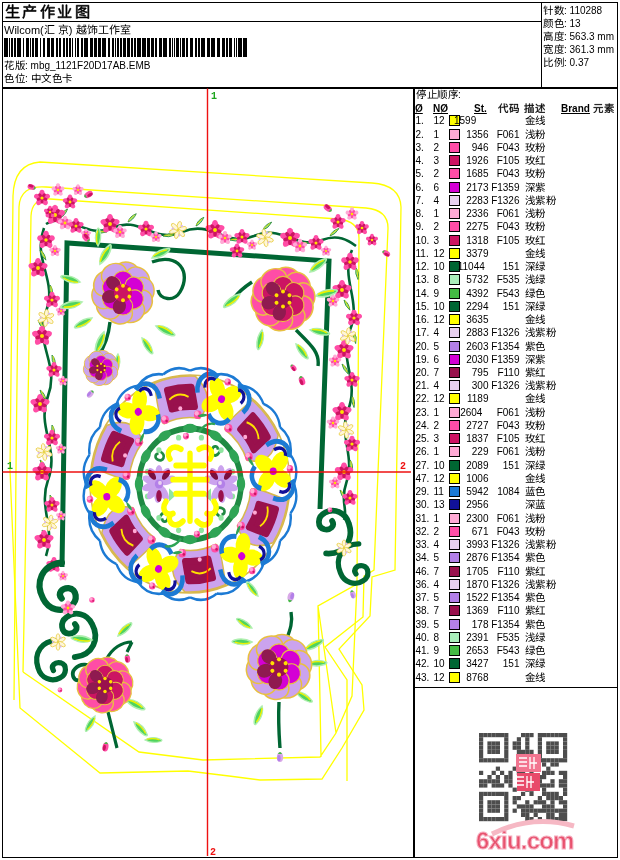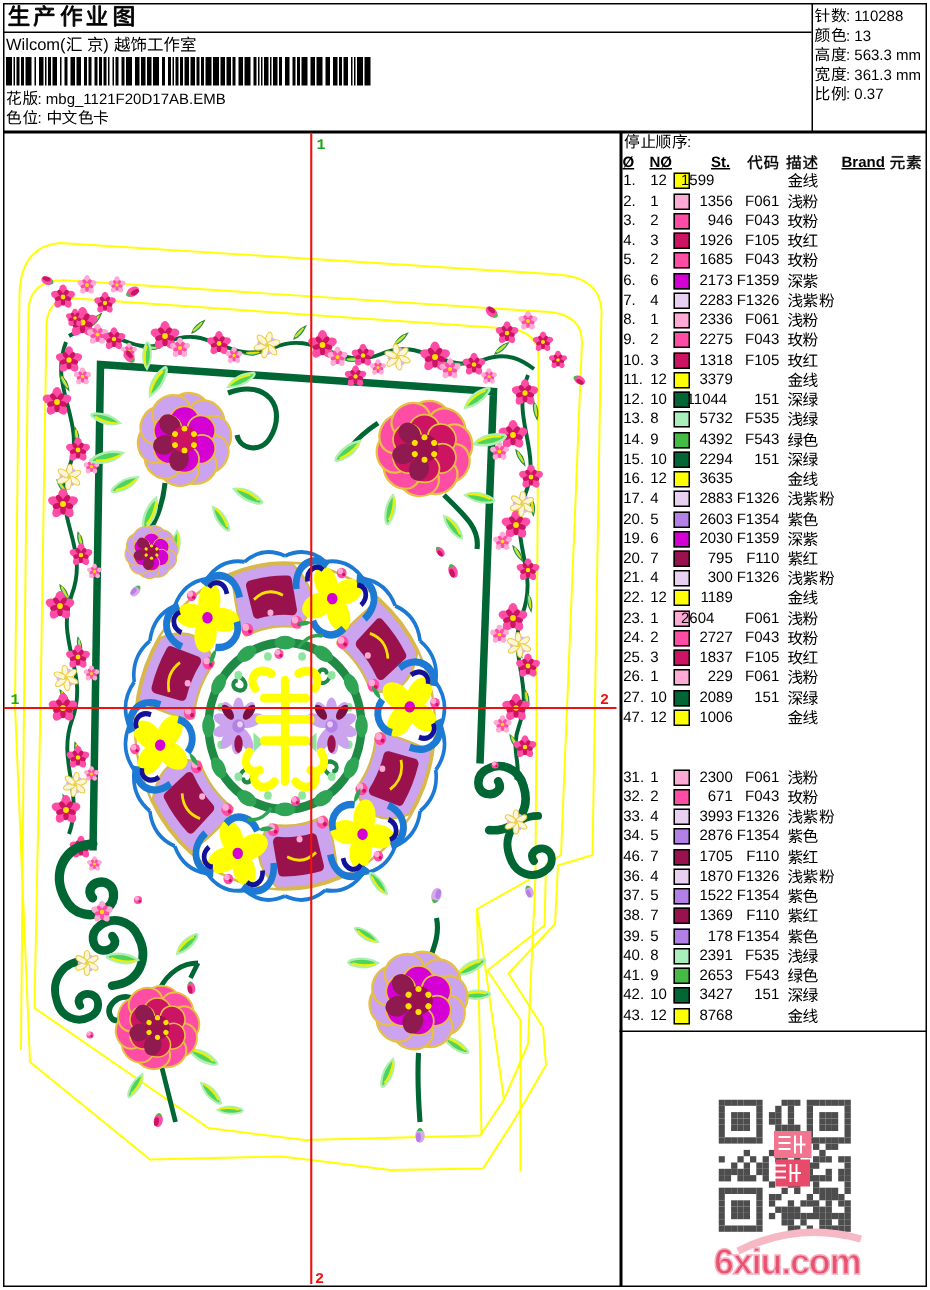--- a/index.html
+++ b/index.html
@@ -2223,21 +2223,21 @@
       <span style="position:absolute;left:524.5px"><svg class="k10">
           <use href="#u91D1"></use>
         </svg><svg class="k10">
           <use href="#u7EBF"></use>
         </svg></span>
     </div>
 <div class="trow" style="top:406.7px;left:0">
       <span style="position:absolute;left:415.5px">23.</span>
       <span style="position:absolute;left:433.5px">1</span>
       <span class="sw" style="background:#FFAAD5"></span>
-      <span style="position:absolute;left:454px;width:34.5px;text-align:left">2604</span>
+      <span style="position:absolute;left:454px;width:34.5px;text-align:center">2604</span>
       <span style="position:absolute;left:478px;width:41.5px;text-align:right">F061</span>
       <span style="position:absolute;left:524.5px"><svg class="k10">
           <use href="#u6D45"></use>
         </svg><svg class="k10">
           <use href="#u7C89"></use>
         </svg></span>
     </div>
 <div class="trow" style="top:419.9px;left:0">
       <span style="position:absolute;left:415.5px">24.</span>
       <span style="position:absolute;left:433.5px">2</span>
@@ -2288,20 +2288,43 @@
     </div>
 <div class="trow" style="top:472.9px;left:0">
       <span style="position:absolute;left:415.5px">47.</span>
       <span style="position:absolute;left:433.5px">12</span>
       <span class="sw" style="background:#FFFF00"></span>
       <span style="position:absolute;left:454px;width:34.5px;text-align:right">1006</span>
       <span style="position:absolute;left:524.5px"><svg class="k10">
           <use href="#u91D1"></use>
         </svg><svg class="k10">
           <use href="#u7EBF"></use>
+        </svg></span>
+    </div>
+<div class="trow" style="top:486.1px;left:0">
+      <span style="position:absolute;left:415.5px">29.</span>
+      <span style="position:absolute;left:433.5px">11</span>
+      <span class="sw" style="background:#1C7AD4"></span>
+      <span style="position:absolute;left:454px;width:34.5px;text-align:right">5942</span>
+      <span style="position:absolute;left:478px;width:41.5px;text-align:right">1084</span>
+      <span style="position:absolute;left:524.5px"><svg class="k10">
+          <use href="#u84DD"></use>
+        </svg><svg class="k10">
+          <use href="#u8272"></use>
+        </svg></span>
+    </div>
+<div class="trow" style="top:499.4px;left:0">
+      <span style="position:absolute;left:415.5px">30.</span>
+      <span style="position:absolute;left:433.5px">13</span>
+      <span class="sw" style="background:#111199"></span>
+      <span style="position:absolute;left:454px;width:34.5px;text-align:right">2956</span>
+      <span style="position:absolute;left:524.5px"><svg class="k10">
+          <use href="#u6DF1"></use>
+        </svg><svg class="k10">
+          <use href="#u84DD"></use>
         </svg></span>
     </div>
 <div class="trow" style="top:512.6px;left:0">
       <span style="position:absolute;left:415.5px">31.</span>
       <span style="position:absolute;left:433.5px">1</span>
       <span class="sw" style="background:#FFAAD5"></span>
       <span style="position:absolute;left:454px;width:34.5px;text-align:right">2300</span>
       <span style="position:absolute;left:478px;width:41.5px;text-align:right">F061</span>
       <span style="position:absolute;left:524.5px"><svg class="k10">
           <use href="#u6D45"></use>

